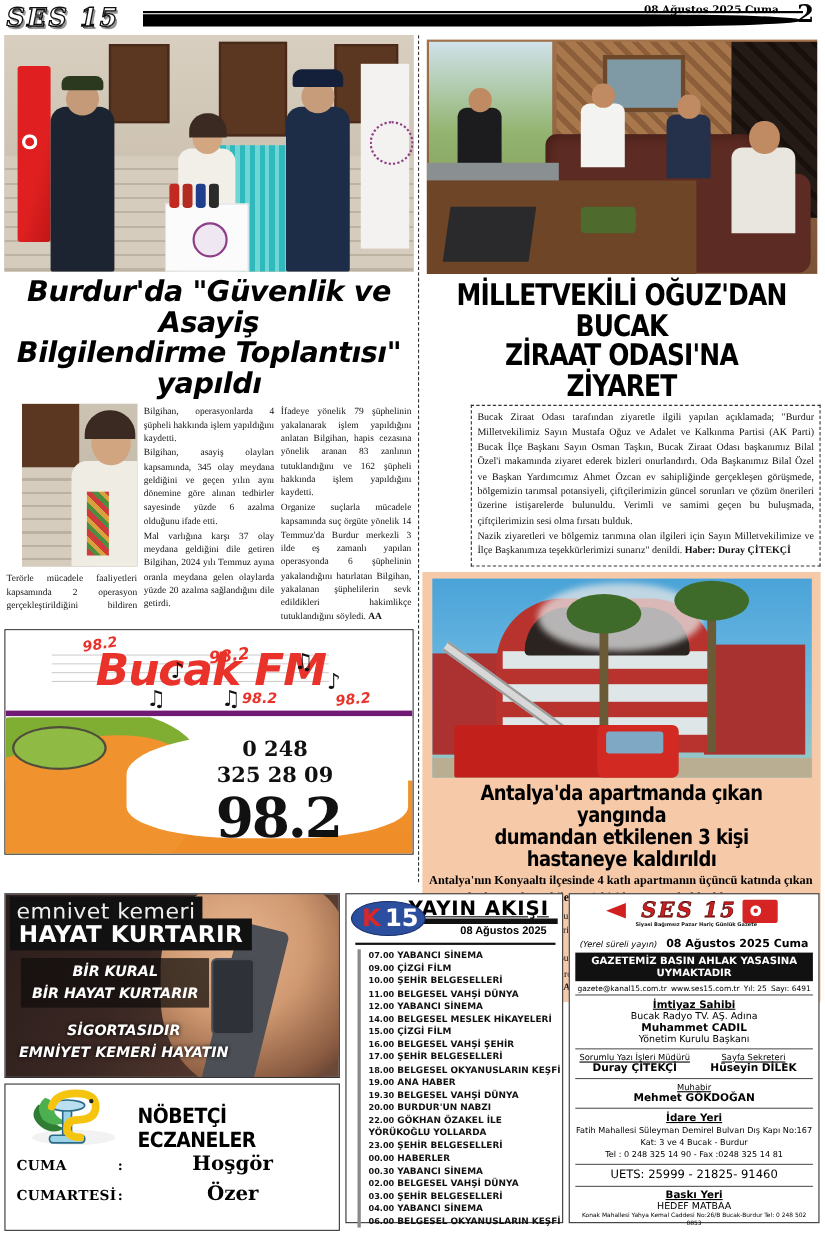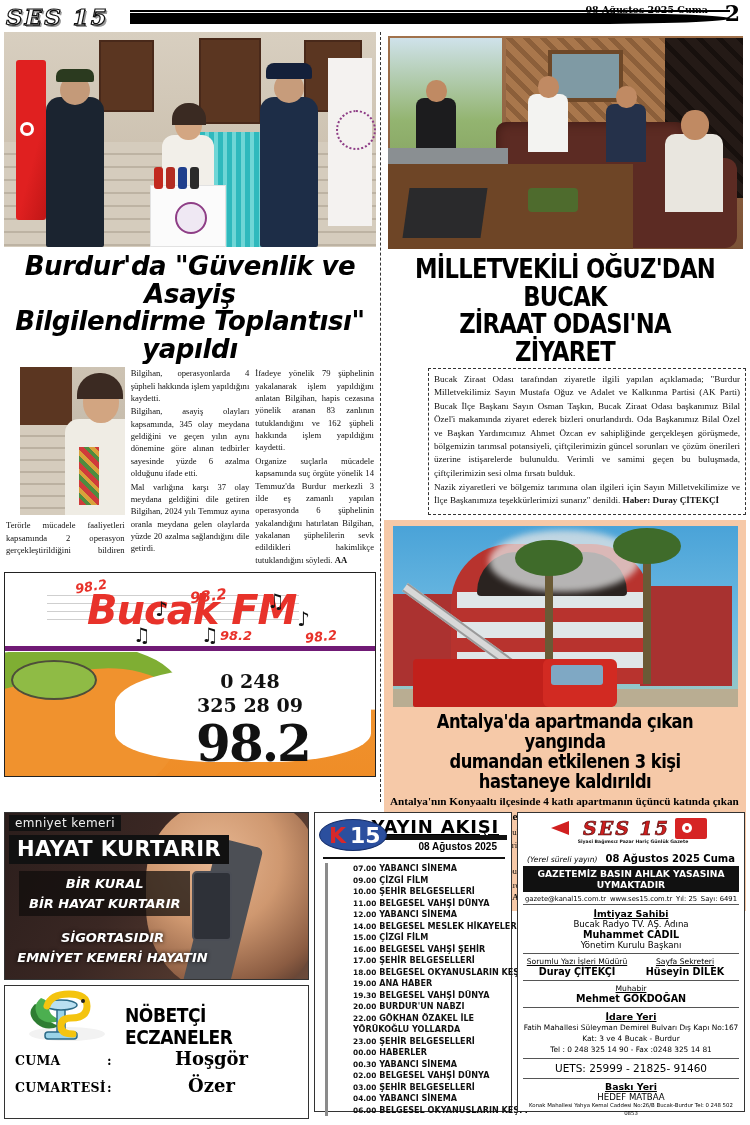--- a/index.html
+++ b/index.html
@@ -223,21 +223,21 @@
   .belt-ad { position:relative; width:305px; height:168px; overflow:hidden; border:1px solid #333;
              background: linear-gradient(120deg,#2b1e1c 0%, #3a2723 40%, #6b4a3a 100%); }
   .belt-hand { position:absolute; right:-8px; top:-10px; width:170px; height:190px;
                background: radial-gradient(circle at 40% 30%, #e7b792 0%, #cf9870 40%, #8b5c42 75%, #3a2723 100%);
                border-radius:40% 30% 35% 45%; }
   .belt-strap{ position:absolute; right:62px; top:28px; width:46px; height:150px; background:#4c4f55;
                transform:rotate(14deg); border-radius:6px;}
   .belt-buck { position:absolute; right:76px; top:58px; width:40px; height:70px; background:#2e3138; border-radius:5px;
                border:2px solid #4a4d55;}
   .belt-t1 { position:absolute; left:4px; top:2px; background:#111; color:#efefef; padding:1px 6px;
-             font-family:"DejaVu Sans", sans-serif; font-size:12px; letter-spacing:.4px;}
+             font-family:"DejaVu Sans", sans-serif; font-size:20px; letter-spacing:.4px;}
   .belt-t2 { position:absolute; left:4px; top:22px; background:#111; color:#fff; padding:2px 8px 3px;
              font-family:"DejaVu Sans", sans-serif; font-weight:bold; font-size:21px; letter-spacing:.4px;}
   .belt-t3 { position:absolute; left:14px; top:58px; background:rgba(15,12,11,.72); color:#fff; padding:3px 10px;
              font-family:"DejaVu Sans", sans-serif; font-weight:bold; font-style:italic; font-size:13px;
              line-height:1.5; text-align:center;}
   .belt-t4 { position:absolute; left:10px; top:115px; color:#fff; text-shadow:0 0 4px #000;
              font-family:"DejaVu Sans", sans-serif; font-weight:bold; font-style:italic; font-size:13px;
              line-height:1.5; text-align:center; width:195px;}
 
   
@@ -260,21 +260,21 @@
   .tv-bar { position:absolute; left:52px; top:22px; width:140px; height:5px; background:#111; }
   .tv-logo { position:absolute; left:4px; top:6px; width:68px; height:32px; background:#2b4f9e;
              border-radius:50%; border:1px solid #17306b; }
   .tv-logo .k { position:absolute; left:9px; top:3px; font-family:"DejaVu Sans", sans-serif;
                 font-weight:bold; font-size:22px; color:#d8282a; }
   .tv-logo .n { position:absolute; left:30px; top:3px; font-family:"DejaVu Sans", sans-serif;
                 font-weight:bold; font-size:22px; color:#fff; }
   .tv-date { position:absolute; right:14px; top:28px;
              font-family:Liberation Sans, sans-serif; font-weight:bold; font-size:10px; }
   .tv-rule { position:absolute; left:8px; top:44px; width:182px; height:2px; background:#111; }
-  .tv-list { position:absolute; left:10px; top:50px; width:184px; padding-left:25px;
+  .tv-list { position:absolute; left:10px; top:50px; width:184px; padding-left:7px;
              border-left:3px solid #8b8b8b; }
   .tv-item { font-family:"DejaVu Sans", sans-serif; font-size:8.1px; line-height:1.42;
              font-weight:bold; color:#111; white-space:nowrap; }
   .tv-item .t { font-size:7.4px; }
 
   
   .imprint { position:relative; width:228px; height:300px; border:1px solid #333; background:#fff;
              padding:3px 5px; font-family:"DejaVu Sans", sans-serif; text-align:center; }
   .imp-logo { position:relative; height:34px; margin: 1px auto 2px; width: 172px; }
   .imp-logo .ses { position:absolute; left:38px; top:0px; font-family:"DejaVu Serif", serif;

